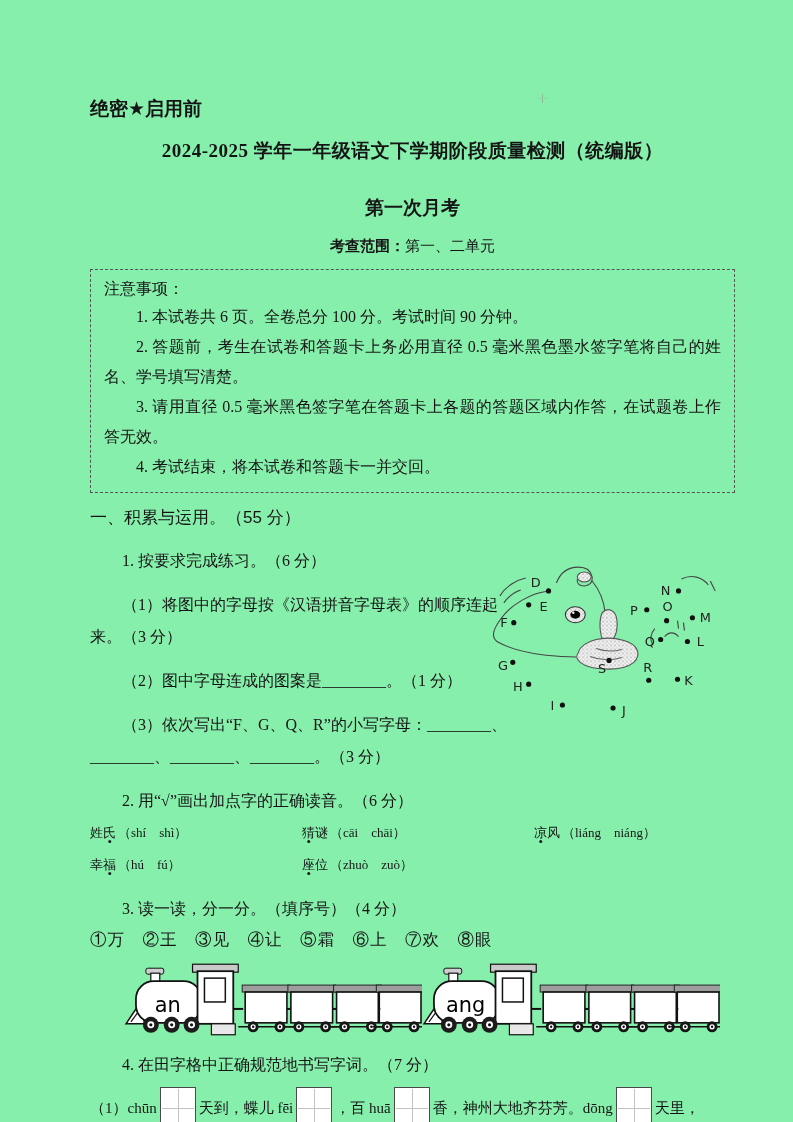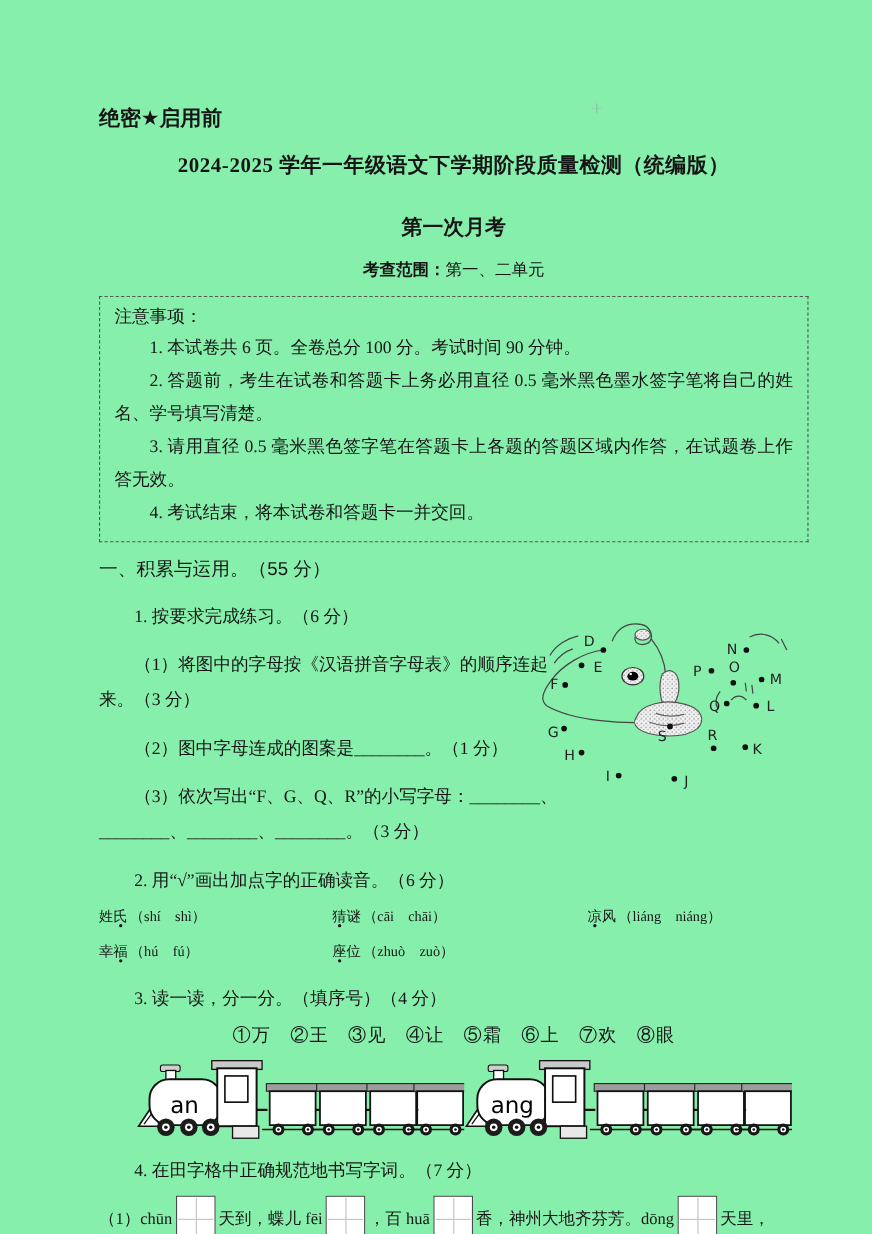--- a/index.html
+++ b/index.html
@@ -30,21 +30,21 @@
   .qline{margin:0;font-size:16px;line-height:32px;}
   .indent{text-indent:2em;margin-top:12px;}
 
   .q2-grid{display:grid;grid-template-columns:212px 232px auto;font-size:13px;}
   .q2-cell{line-height:32px;white-space:nowrap;}
   .pinyin{margin-left:2px;}
   .dot-under{position:relative;}
   .dot-under::after{content:"";position:absolute;left:50%;bottom:-3px;transform:translateX(-50%);
     width:3.5px;height:3.5px;border-radius:50%;background:#151515;}
 
-  .q3-options{margin:0;text-align:center;font-size:16.5px;line-height:31px;letter-spacing:1px;}
+  .q3-options{margin:0;font-size:16.5px;line-height:31px;letter-spacing:1px;font-family:Liberation Mono, monospace;}
   .trains{margin-top:3px;display:flex;padding-left:34px;}
   .train{width:298px;height:78px;flex:0 0 auto;}
   .train text{font-family:"DejaVu Sans","Liberation Sans",sans-serif;}
 
   .q4-line{display:flex;align-items:center;margin-top:2px;font-size:15px;white-space:nowrap;height:50px;}
   .tzg{width:36px;height:42px;border:1.6px solid #4a4a4a;position:relative;margin:0 3px;flex:0 0 auto;box-sizing:border-box;background:#fff;}
   .tzg::before{content:"";position:absolute;left:1px;right:1px;top:50%;border-top:1px solid #c2c2c2;}
   .tzg::after{content:"";position:absolute;top:1px;bottom:1px;left:50%;border-left:1px solid #c2c2c2;}
 
   .footer{margin-top:8px;text-align:center;font-size:13px;letter-spacing:3px;}

